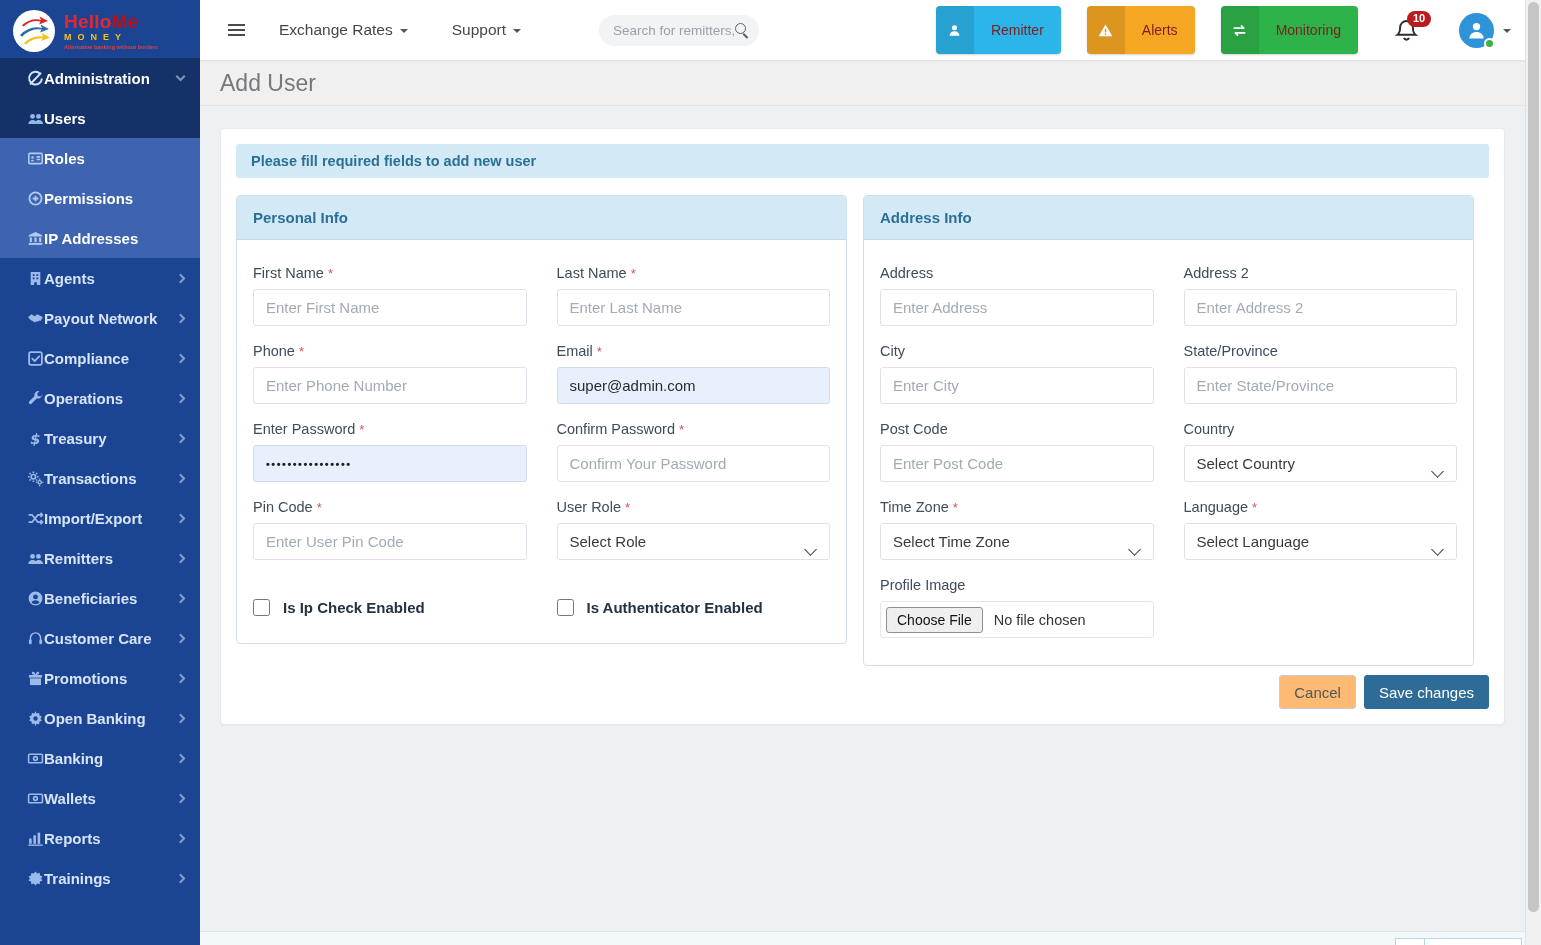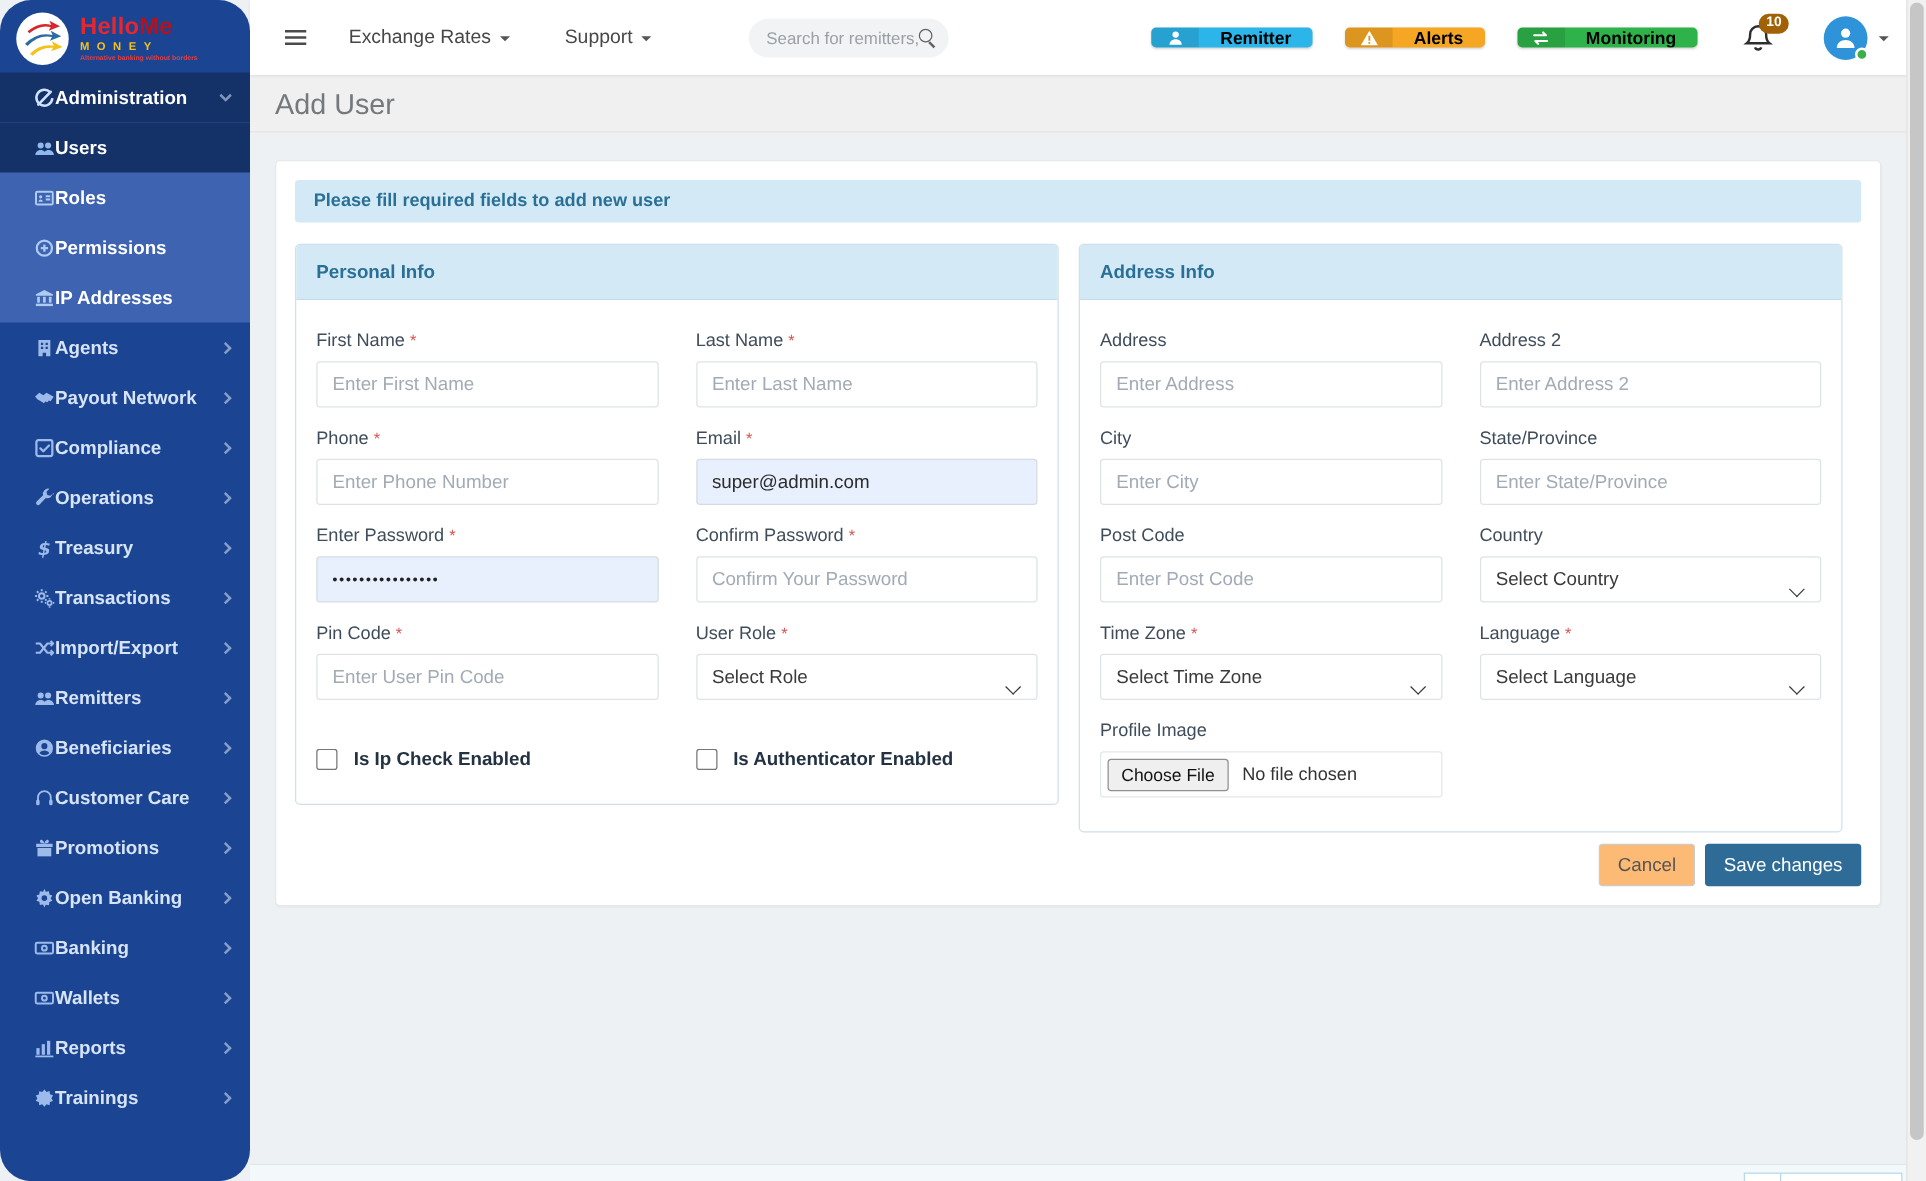--- a/index.html
+++ b/index.html
@@ -1,20 +1,20 @@
 <!DOCTYPE html>
 <html><head>
 <meta charset="utf-8">
 <style>
   * { box-sizing: border-box; margin: 0; padding: 0; }
   html,body { width:1541px; height:945px; overflow:hidden; }
   body { font-family:"Liberation Sans","DejaVu Sans",sans-serif; background:#eef1f4; position:relative; }
 
   
-  .sidebar { position:absolute; left:0; top:0; width:200px; height:945px; background:#1b4492; z-index:10;border-radius:25px; }
+  .sidebar { position:absolute; left:0; top:0; width:200px; height:945px; background:#1b4492; z-index:10; }
   .logo-row { display:flex; align-items:center; gap:8px; padding:8px 10px 4px 12px; height:58px; cursor:pointer; }
   .logo-circle { width:44px; height:44px; flex:0 0 44px; }
   .logo-circle svg { width:44px; height:44px; display:block; }
   .lt-line1 { font-size:19px; font-weight:700; line-height:19px; letter-spacing:.2px; }
   .lt-hello { color:#e8262d; } .lt-me { color:#b5121b; }
   .lt-money { color:#f3c219; font-weight:700; font-size:9px; letter-spacing:6px; margin-top:1px; }
   .lt-tag { color:#e04040; font-size:5.5px; font-weight:700; margin-top:2px; white-space:nowrap; }
   .quick-link { color:#a9bbdd; font-size:13px; padding:10px 16px 8px 16px; }
 
   .nav-item { height:40px; display:flex; align-items:center; gap:0; padding:0 16px 0 27px;
@@ -41,32 +41,32 @@
   .top-menu { display:flex; align-items:center; gap:7px; margin-right:44px; color:#474747; font-size:15.5px; cursor:pointer; }
   .caret-down { width:0; height:0; border-left:4px solid transparent; border-right:4px solid transparent; border-top:4.5px solid #555; margin-top:2px; }
   .search-pill { background:#f1f3f4; border-radius:16px; height:31px; width:160px; display:flex; align-items:center; padding:0 10px 0 14px; margin-left:34px; }
   .search-pill input { border:none; outline:none; background:transparent; flex:1; min-width:0; font-size:13.5px; color:#333; font-family:inherit; }
   .search-pill input::placeholder { color:#9aa0a6; }
   .mag { position:relative; width:14px; height:14px; cursor:pointer; flex:0 0 14px; }
   .mag::before { content:""; position:absolute; left:0; top:0; width:9px; height:9px; border:1.6px solid #5f6368; border-radius:50%; }
   .mag::after { content:""; position:absolute; left:9px; top:10px; width:5.5px; height:1.8px; background:#5f6368; transform:rotate(45deg); transform-origin:0 0; }
 
   .top-right { margin-left:auto; display:flex; align-items:center; }
-  .abtn { display:flex; align-items:center; height:16px; border-radius:4px; color:#000000; font-weight:700; font-size:14px;
+  .abtn { display:flex; align-items:center; height:48px; border-radius:4px; color:#7f1d1d; font-weight:400; font-size:14px;
           overflow:hidden; cursor:pointer; box-shadow:0 1px 2px rgba(0,0,0,.18); margin-left:26px; }
   .abtn .iseg { width:38px; align-self:stretch; display:flex; align-items:center; justify-content:center; background:rgba(0,0,0,.10); }
   .abtn .iseg svg { width:15px; height:15px; color:#fff; }
   .abtn .lbl { padding:0 17px; }
   .abtn.remitter { background:#2cb5e8; }
   .abtn.alerts { background:#f5a623; }
   .abtn.monitoring { background:#2eb34a; }
 
   .bell-wrap { position:relative; margin:0 26px 0 36px; cursor:pointer; }
   .bell-wrap svg { width:25px; height:25px; color:#2e2e2e; display:block; }
-  .badge { position:absolute; top:-7px; left:13px; background:#a16207; color:#fff; font-size:11px; font-weight:700;
+  .badge { position:absolute; top:-7px; left:13px; background:#b91c1c; color:#fff; font-size:11px; font-weight:700;
            padding:1.5px 6px; border-radius:9px; line-height:13px; }
   .avatar-wrap { display:flex; align-items:center; gap:9px; cursor:pointer; margin-left:14px; }
   .avatar-circle { position:relative; width:35px; height:35px; border-radius:50%; background:#2e93d9; display:flex; align-items:center; justify-content:center; }
   .avatar-circle svg { width:21px; height:21px; color:#fff; }
   .status-dot { position:absolute; right:-1px; bottom:-1px; width:11px; height:11px; background:#3fae49; border:2px solid #fff; border-radius:50%; }
 
   
   .title-strip { position:absolute; left:200px; top:60px; right:16px; height:46px; background:#f0f0f0; border-bottom:1px solid #e4e4e4; }
   .title-strip h1 { font-size:23px; font-weight:400; color:#75797d; line-height:46px; padding-left:20px; }
 

